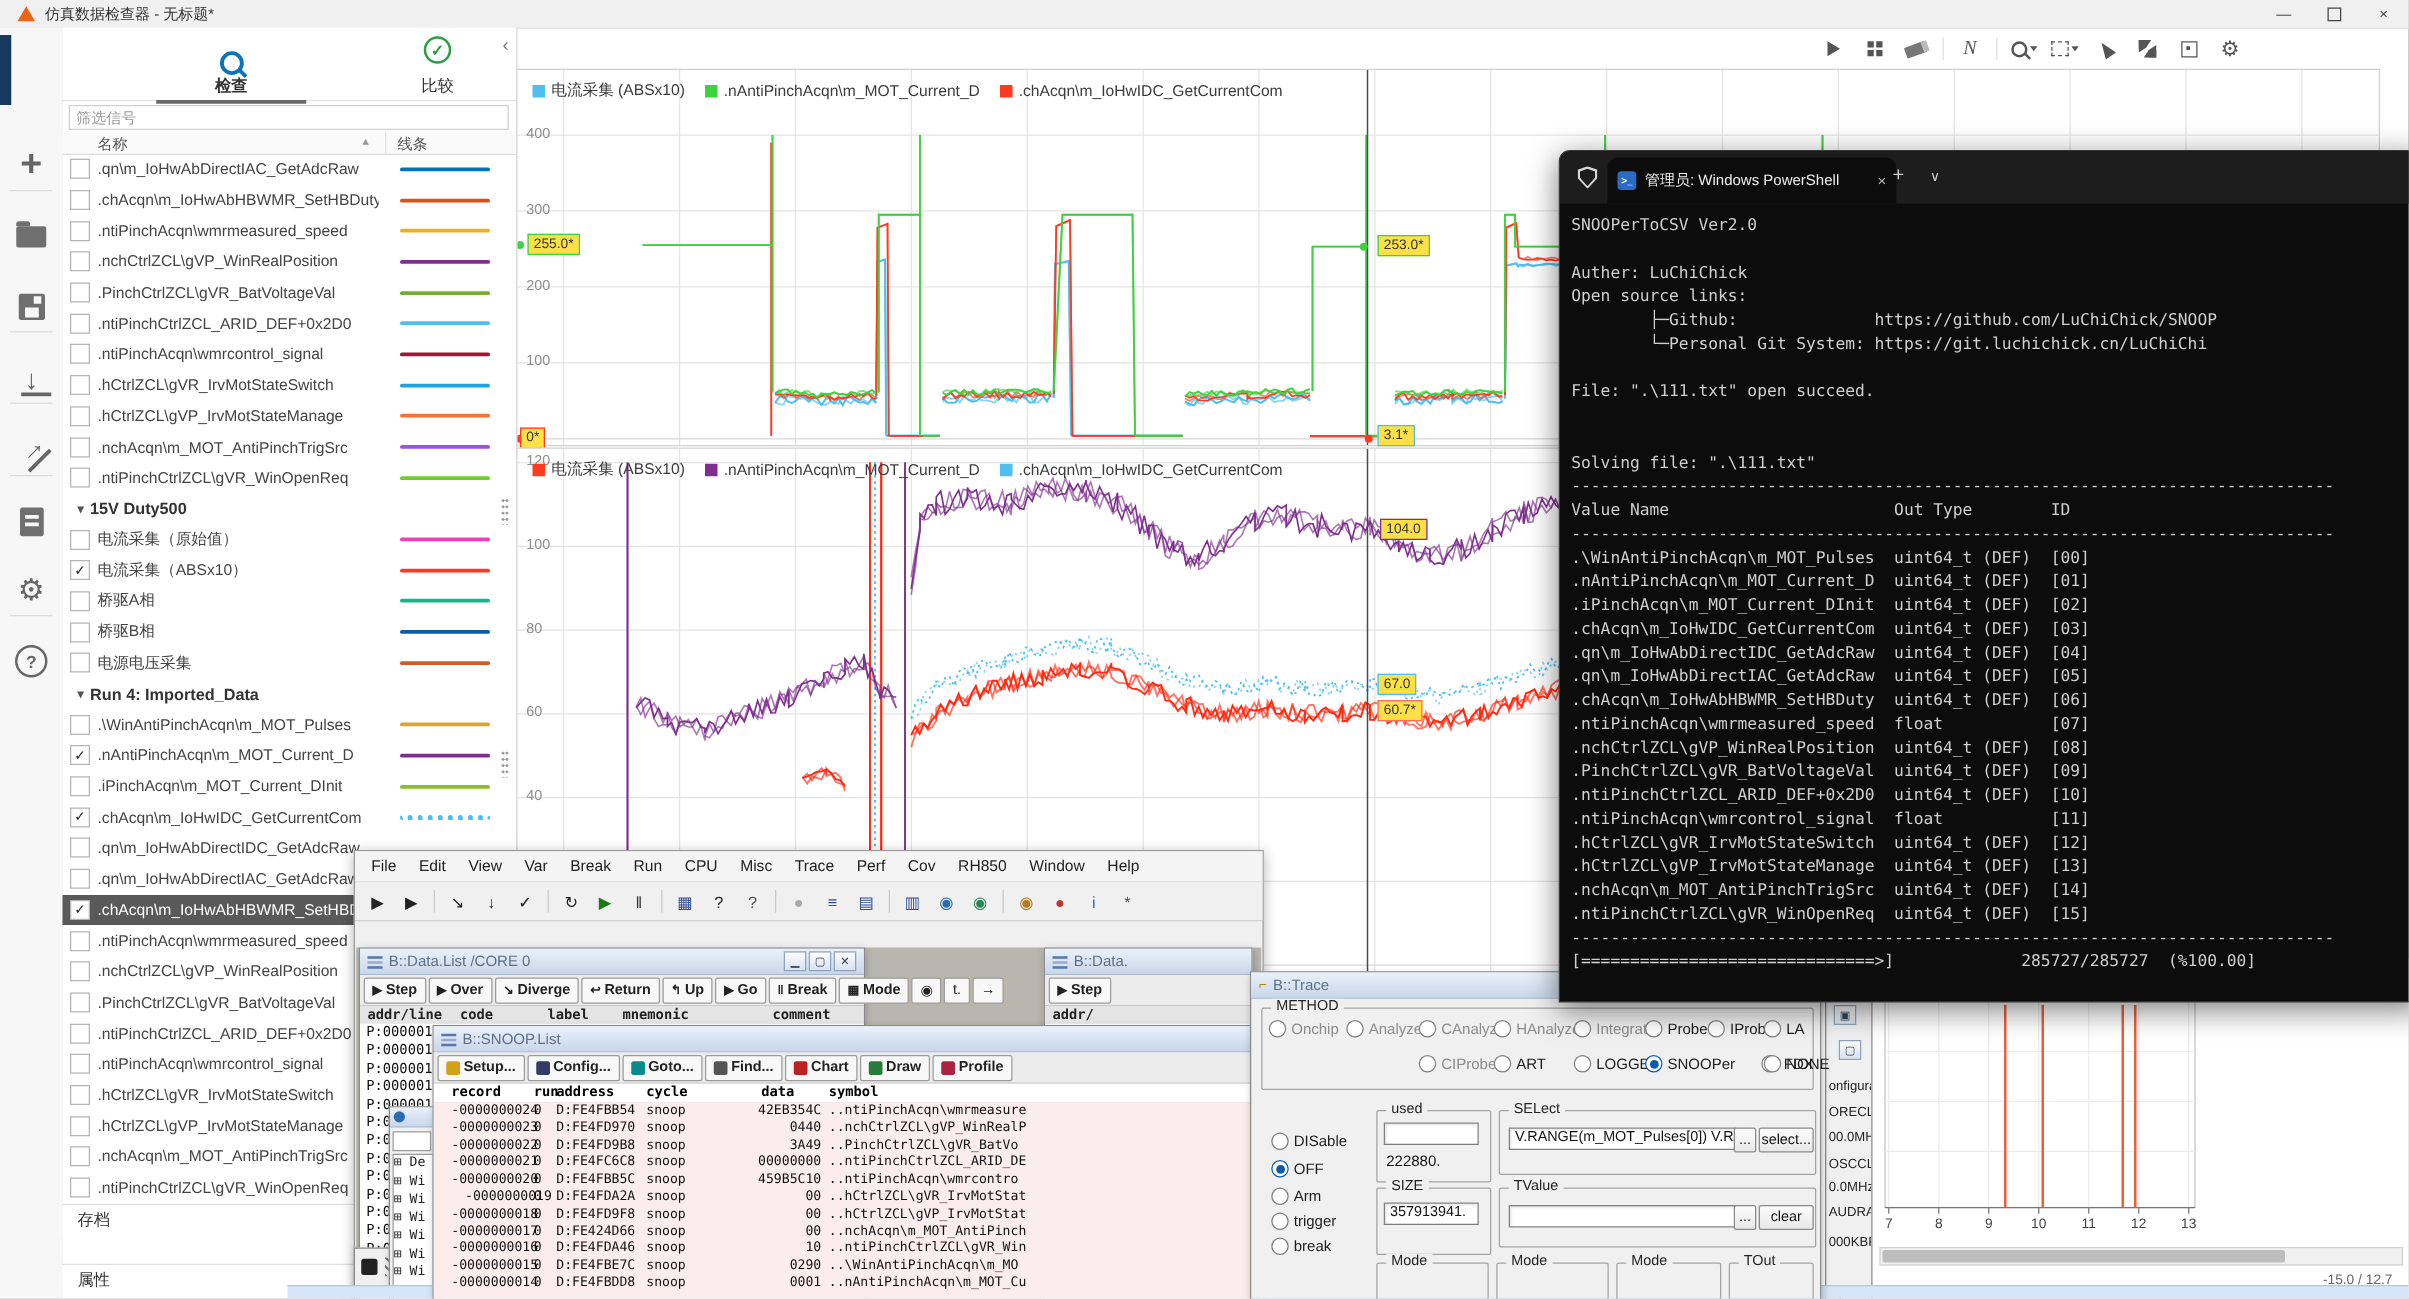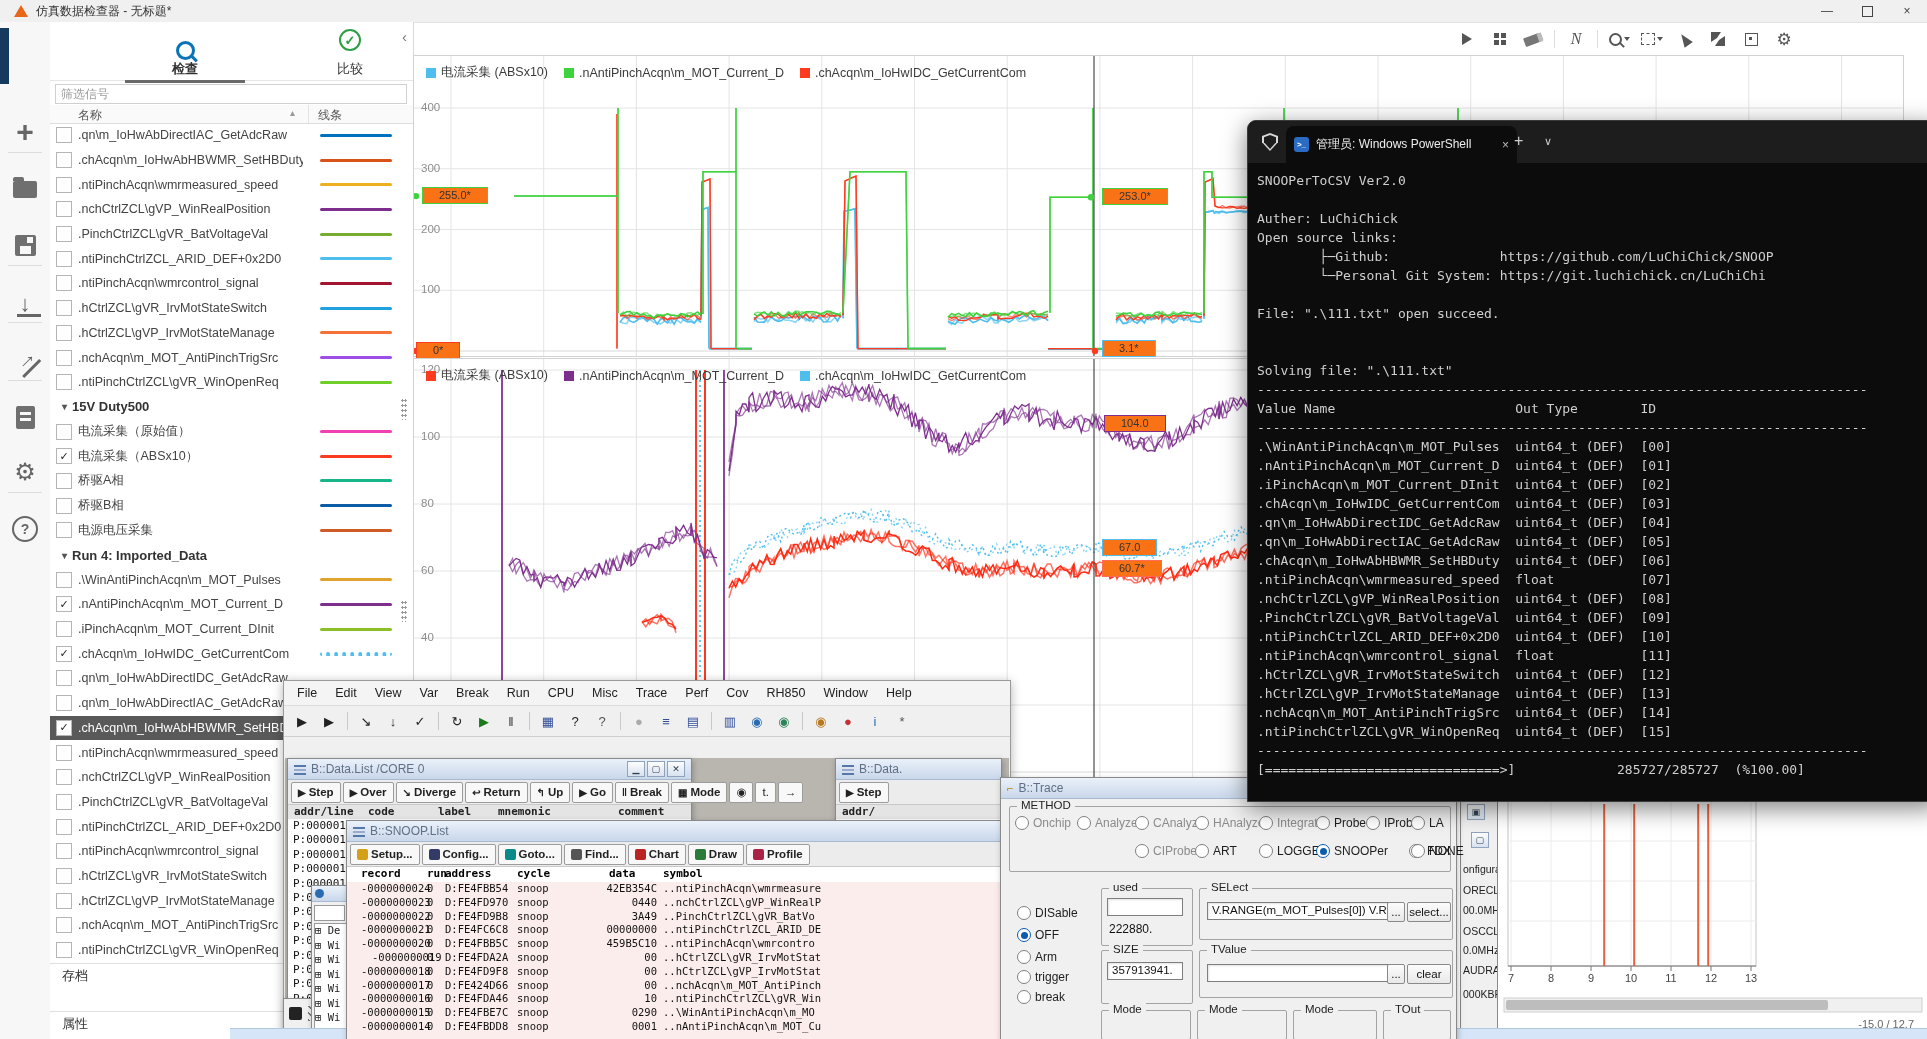--- a/index.html
+++ b/index.html
@@ -57,21 +57,21 @@
   .sig-group{height:24.7px;display:flex;align-items:center;font-size:13px;font-weight:bold;color:#333;padding-left:12px;}
   .sig-group .tri{margin-right:5px;font-size:10px;color:#555;}
   .sect{position:absolute;left:0;width:100%;height:24px;border-top:1px solid #e0e0e0;font-size:13px;color:#333;display:flex;align-items:center;padding-left:12px;background:#fff;}
   
   .chart{position:absolute;background:#fff;border:1px solid #d2d2d2;z-index:1;}
   .chart svg{position:absolute;left:0;top:0;}
   .legend{position:absolute;display:flex;gap:16px;font-size:12.5px;color:#3c3c3c;z-index:2;}
   .legend .li{display:flex;align-items:center;gap:5px;white-space:nowrap;}
   .legend .sq{width:10px;height:10px;}
   .ytick{position:absolute;font-size:11.5px;color:#8d8d8d;z-index:2;}
-  .mbox{position:absolute;background:#f97316;border:1.5px solid;font-size:11px;color:#333;padding:0 16px;line-height:15px;white-space:nowrap;z-index:3;}
+  .mbox{position:absolute;background:#fde047;border:1.5px solid;font-size:11px;color:#333;padding:0 4px;line-height:15px;white-space:nowrap;z-index:3;}
   .grip{position:absolute;width:6px;height:22px;z-index:4;
         background-image:radial-gradient(circle,#9a9a9a 1.1px,transparent 1.3px);
         background-size:3px 5px;}
   .chart-tools{position:absolute;top:26px;left:1455px;height:26px;display:flex;align-items:center;gap:9px;z-index:2;}
   .ct-btn{width:24px;height:24px;display:flex;align-items:center;justify-content:center;color:#555;font-size:15px;position:relative;}
   .ct-sep{width:1px;height:18px;background:#ddd;}
   .cti-play{width:0;height:0;border-top:6px solid transparent;border-bottom:6px solid transparent;border-left:10px solid #555;}
   .cti-grid{width:12px;height:12px;background:
      linear-gradient(#555,#555) 0 0/5px 5px no-repeat,
      linear-gradient(#555,#555) 7px 0/5px 5px no-repeat,

